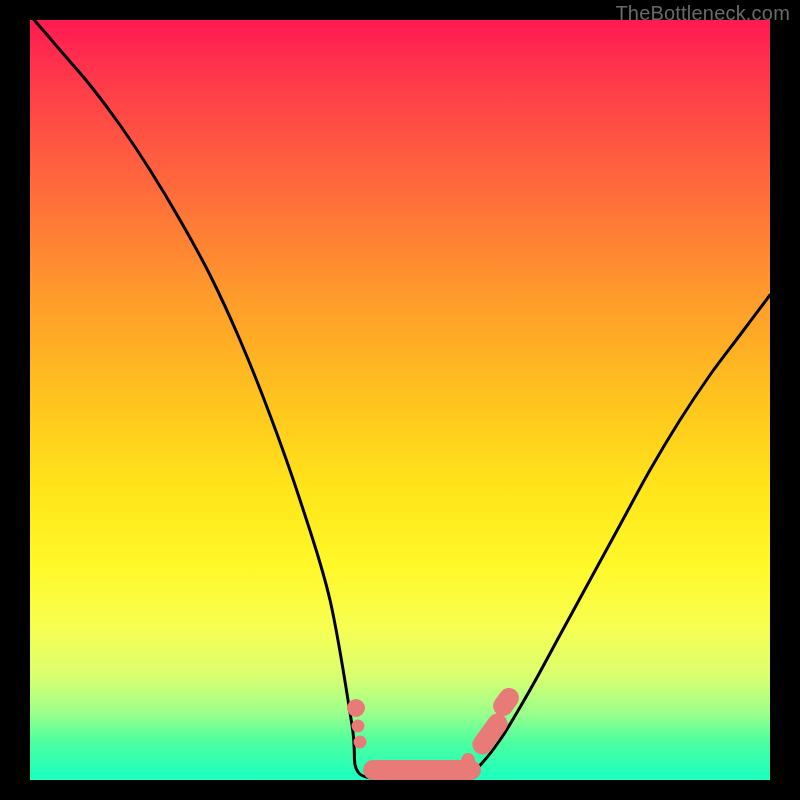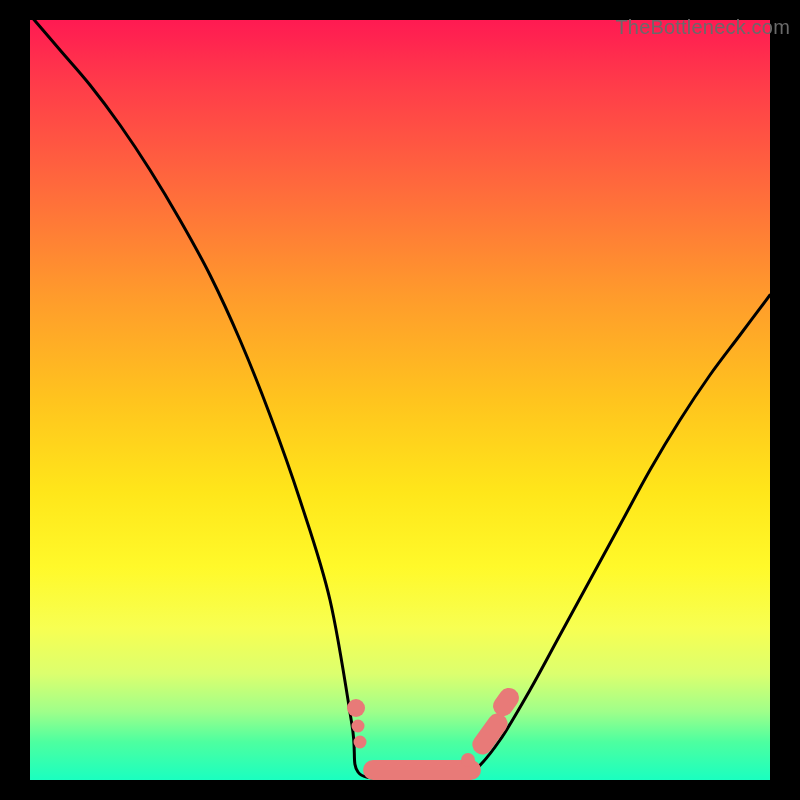--- a/index.html
+++ b/index.html
@@ -45,21 +45,21 @@
     );
   }
   .curve-svg {
     position: absolute;
     inset: 0;
     width: 100%;
     height: 100%;
   }
   .watermark {
     position: absolute;
-    top: 16px;
+    top: 2px;
     right: 10px;
     font-size: 20px;
     font-weight: 500;
     color: #6a6a6a;
     letter-spacing: 0.2px;
     user-select: none;
     pointer-events: none;
   }
 </style>
 </head>

